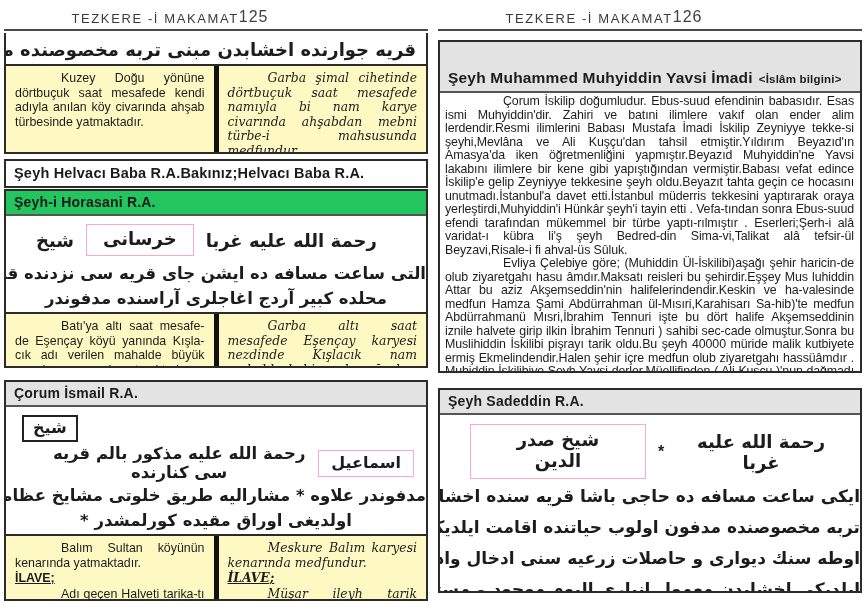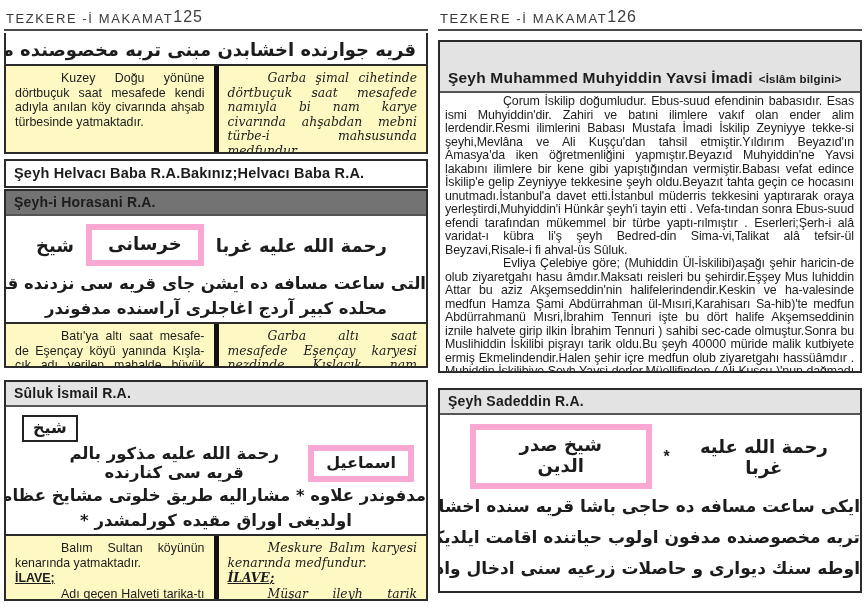--- a/index.html
+++ b/index.html
@@ -11,54 +11,54 @@
     font-family: "Liberation Sans", sans-serif;
     overflow: hidden;
   }
   .page { position: absolute; top: 0; height: 615px; }
   .page-left  { left: 2px;  width: 430px; }
   .page-right { left: 436px; width: 430px; }
 
   
   .pageheader {
     position: absolute; left: 2px; right: 4px;
-    display: flex; justify-content: flex-start; align-items: flex-end;
+    display: flex; justify-content: center; align-items: flex-end;
     border-bottom: 2px solid #4a4a4a;
     padding: 0 2px 3px 2px;
   }
   .ph-title { font-size: 13px; letter-spacing: 1.6px; color: #3a3a3a; }
   .ph-num   { font-size: 16px; color: #404040; margin-right: 92px; letter-spacing: 1px; }
 
   .sectionbox { position: absolute; left: 2px; right: 4px; border: 2px solid #2b2b2b; overflow: hidden; }
 
   
   .arabic { font-family: "DejaVu Sans", sans-serif; font-weight: bold; direction: rtl; unicode-bidi: isolate; text-align: center; }
   .script-line { text-align: center; font-size: 18px; padding: 6px 10px 4px; white-space: nowrap; }
   .nameline { display: flex; align-items: center; gap: 12px; padding: 8px 12px 6px; }
-  .nameline .boxed { border: 6px solid #f9a8d4; padding: 3px 16px 6px; font-size: 18px; }
+  .nameline .boxed { border: 1px solid #f9a8d4; padding: 3px 16px 6px; font-size: 18px; }
   .nameline .blessing { font-size: 18px; }
   .nameline .prefix { font-size: 18px; margin-left: 18px; }
   .arabic-body div { text-align: center; font-size: 16.5px; padding: 2px 0 4px; white-space: nowrap; }
 
   
   .twocol { display: flex; border-top: 2px solid #2b2b2b; background: #fef9c3; }
   .twocol .col { flex: 1 1 0; padding: 5px 9px 6px; font-size: 12.4px; line-height: 14.6px; text-align: justify; }
   .twocol .col p { margin: 0; }
   .col-modern p.lead { text-indent: 46px; }
   .col-osmanli { font-family: "DejaVu Serif", serif; font-style: italic; font-size: 12.6px; }
   .col-osmanli p.lead { text-indent: 40px; }
   .coldiv { width: 5px; background: #111; flex: 0 0 auto; }
   .ilave { display: inline-block; font-weight: bold; text-decoration: underline; margin: 1px 0; }
 
   
   .sec-head {
     font-weight: bold; font-size: 14px;
     padding: 3px 8px 4px;
     border-bottom: 2px solid #555;
-    background: #737373;
+    background: #22c55e;
     letter-spacing: .2px;
   }
   .sec-head.gray { background: #e3e3e3; }
 
   
   .refbox {
     position: absolute; left: 2px; right: 4px;
     border: 2px solid #2b2b2b;
     font-weight: bold; font-size: 14.5px;
     padding: 4px 8px 5px;
@@ -118,21 +118,21 @@
         <p class="lead">Batı'ya altı saat mesafe-de Eşençay köyü yanında Kışla-cık adı verilen mahalde büyük çınarların arasında yatmaktadır.</p>
       </div>
       <div class="coldiv"></div>
       <div class="col col-osmanli">
         <p class="lead">Garba altı saat mesafede Eşençay karyesi nezdinde Kışlacık nam mahalde kebir ardıç ağaçları arasında medfundur.</p>
       </div>
     </div>
   </div>
 
   <div class="sectionbox" style="top:380px; height:221px;">
-    <div class="sec-head gray">Sûluk İsmail R.A.</div>
+    <div class="sec-head gray">Çorum İsmail R.A.</div>
     <div>
       <span class="arabic seal">شيخ</span>
     </div>
     <div class="nameline" style="padding:2px 12px 2px 46px;">
       <span class="arabic blessing" style="font-size:16.5px;">رحمة الله عليه مذكور بالم قريه سى كنارنده</span>
       <span class="arabic boxed" style="font-size:16px; padding:2px 12px 4px;">اسماعيل</span>
     </div>
     <div class="arabic-body">
       <div class="arabic">مدفوندر علاوه * مشاراليه طريق خلوتى مشايخ عظامندن</div>
       <div class="arabic">اولديغى اوراق مقيده كورلمشدر *</div>

